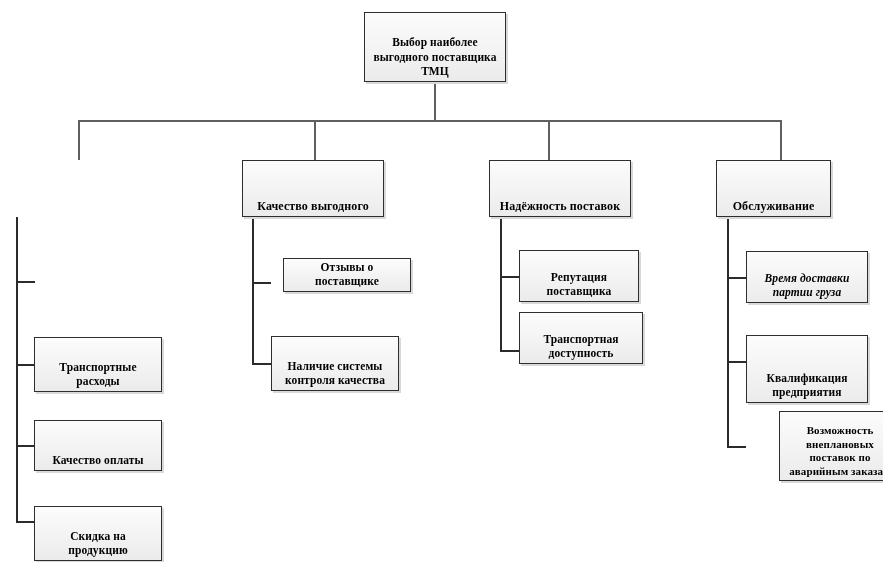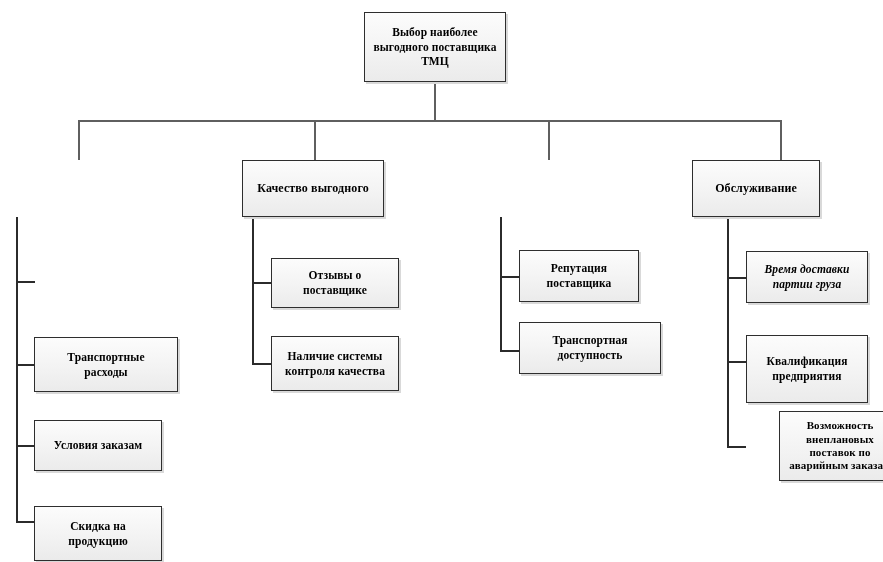--- a/index.html
+++ b/index.html
@@ -39,21 +39,21 @@
   .wire.dark { background: #2b2b2b; }
 
   
   .node {
     position: absolute;
     box-sizing: border-box;
     border: 1px solid #2e2e2e;
     background: linear-gradient(180deg, #fcfcfc 0%, #f3f3f3 55%, #ebebeb 100%);
     box-shadow: 2px 2px 0 0 #d9d9d9;
     display: flex;
-    align-items: center;
+    align-items: flex-end;
     justify-content: center;
     text-align: center;
     color: #000000;
     font-weight: bold;
     line-height: 1.28;
     letter-spacing: 0.1px;
     padding: 2px 4px;
   }
   .node .txt {
     display: block;
@@ -106,56 +106,59 @@
     <span class="txt">Выбор наиболее
 выгодного поставщика
 ТМЦ</span>
   </div>
 
 
   <div class="node level2" style="left:242px; top:160px; width:142px; height:57px;">
     <span class="txt">Качество выгодного</span>
   </div>
 
+  <div class="node level2" style="left:489px; top:160px; width:142px; height:57px;">
+    <span class="txt">Надёжность поставок</span>
+  </div>
 
-  <div class="node level2" style="left:692px; top:160px; width:128px; height:57px;">
+  <div class="node level2" style="left:716px; top:160px; width:115px; height:57px;">
     <span class="txt">Обслуживание</span>
   </div>
 
 
-  <div class="node leaf" style="left:34px; top:337px; width:144px; height:55px;">
+  <div class="node leaf" style="left:34px; top:337px; width:128px; height:55px;">
     <span class="txt">Транспортные
 расходы</span>
   </div>
 
   <div class="node leaf" style="left:34px; top:420px; width:128px; height:51px;">
-    <span class="txt">Условия заказам</span>
+    <span class="txt">Качество оплаты</span>
   </div>
 
   <div class="node leaf" style="left:34px; top:506px; width:128px; height:55px;">
     <span class="txt">Скидка на
 продукцию</span>
   </div>
 
-  <div class="node leaf" style="left:271px; top:258px; width:128px; height:50px;">
+  <div class="node leaf" style="left:283px; top:258px; width:128px; height:34px;">
     <span class="txt">Отзывы о
 поставщике</span>
   </div>
 
   <div class="node leaf" style="left:271px; top:336px; width:128px; height:55px;">
     <span class="txt">Наличие системы
 контроля качества</span>
   </div>
 
   <div class="node leaf" style="left:519px; top:250px; width:120px; height:52px;">
     <span class="txt">Репутация
 поставщика</span>
   </div>
 
-  <div class="node leaf" style="left:519px; top:322px; width:142px; height:52px;">
+  <div class="node leaf" style="left:519px; top:312px; width:124px; height:52px;">
     <span class="txt">Транспортная
 доступность</span>
   </div>
 
   <div class="node leaf" style="left:746px; top:251px; width:122px; height:52px;font-style:italic;">
     <span class="txt">Время доставки
 партии груза</span>
   </div>
 
   <div class="node leaf" style="left:746px; top:335px; width:122px; height:68px;">

